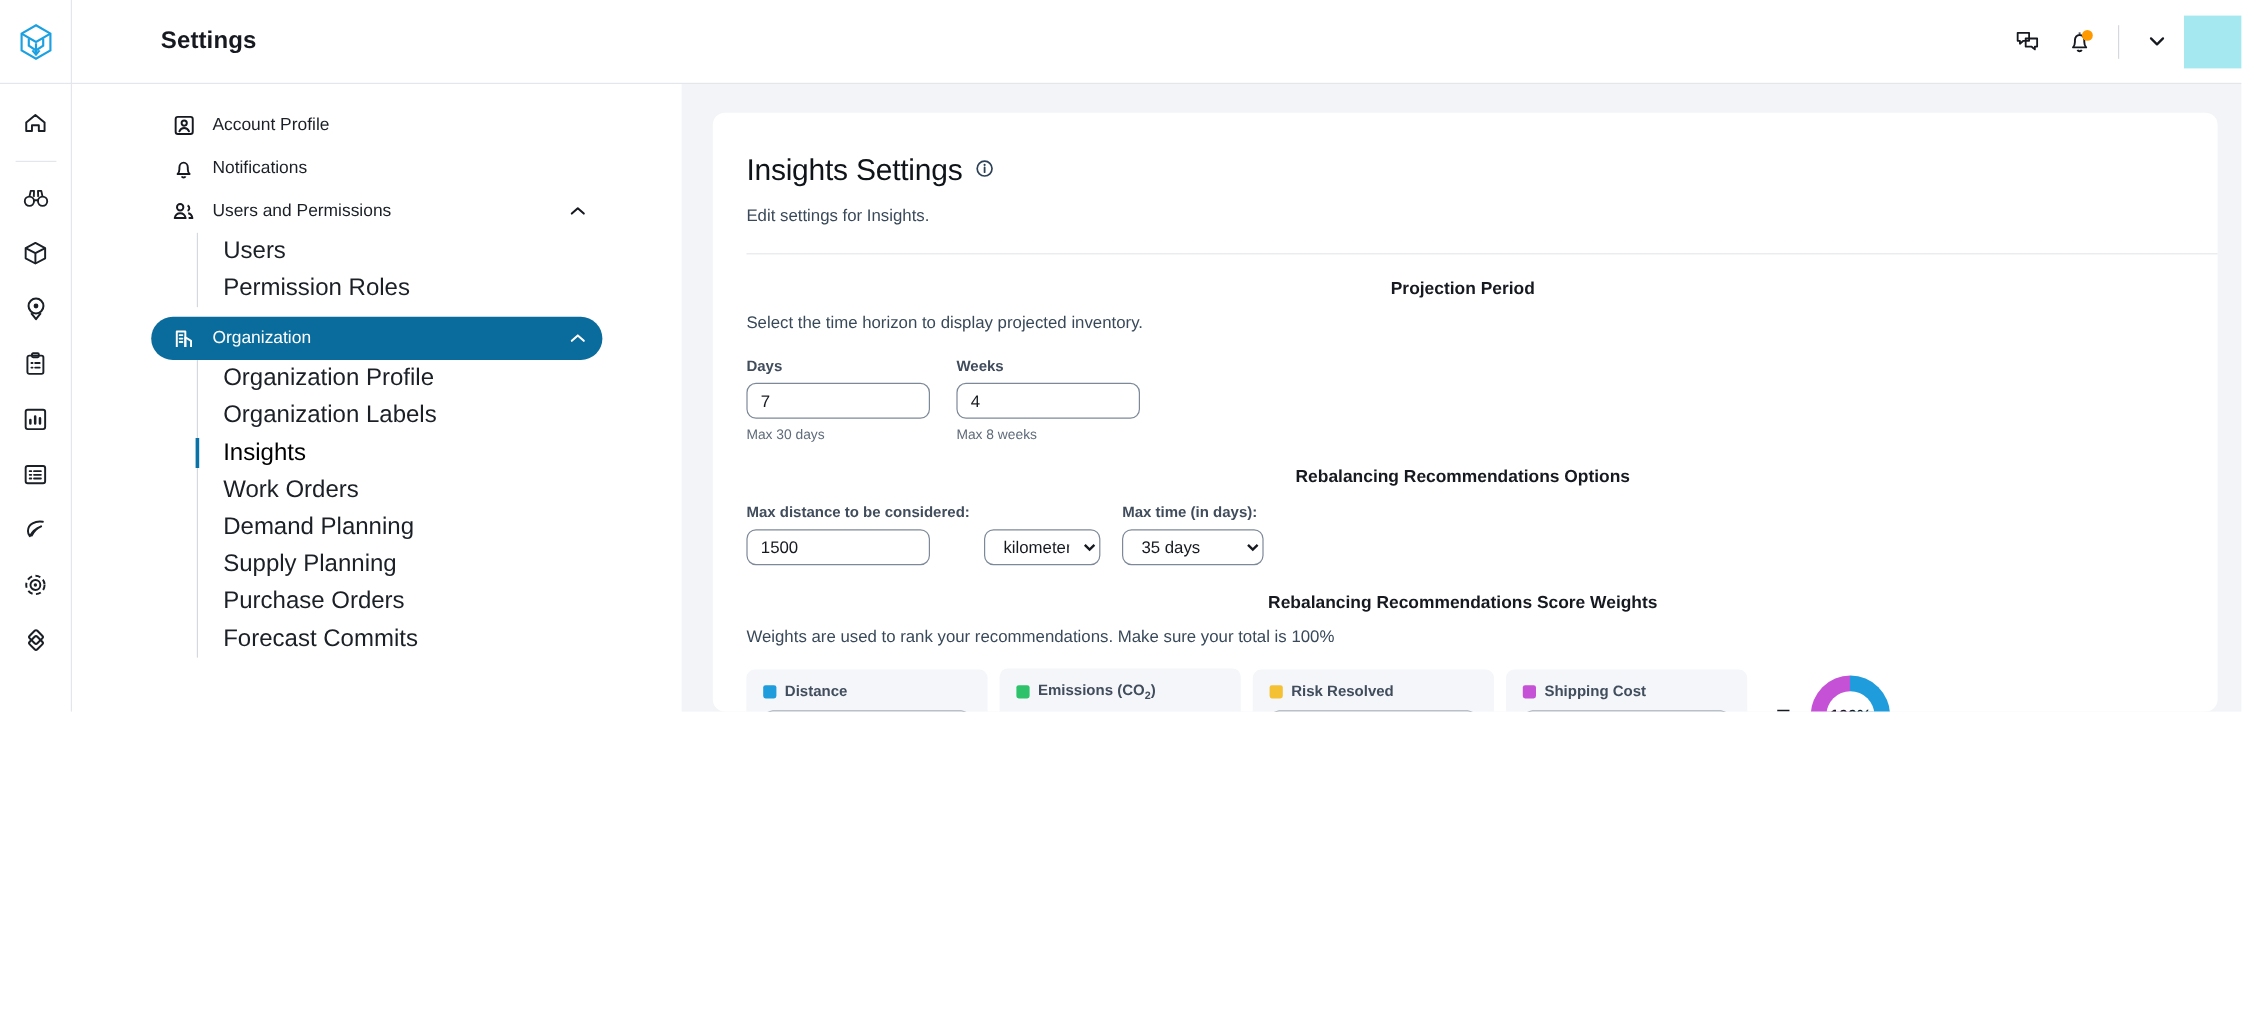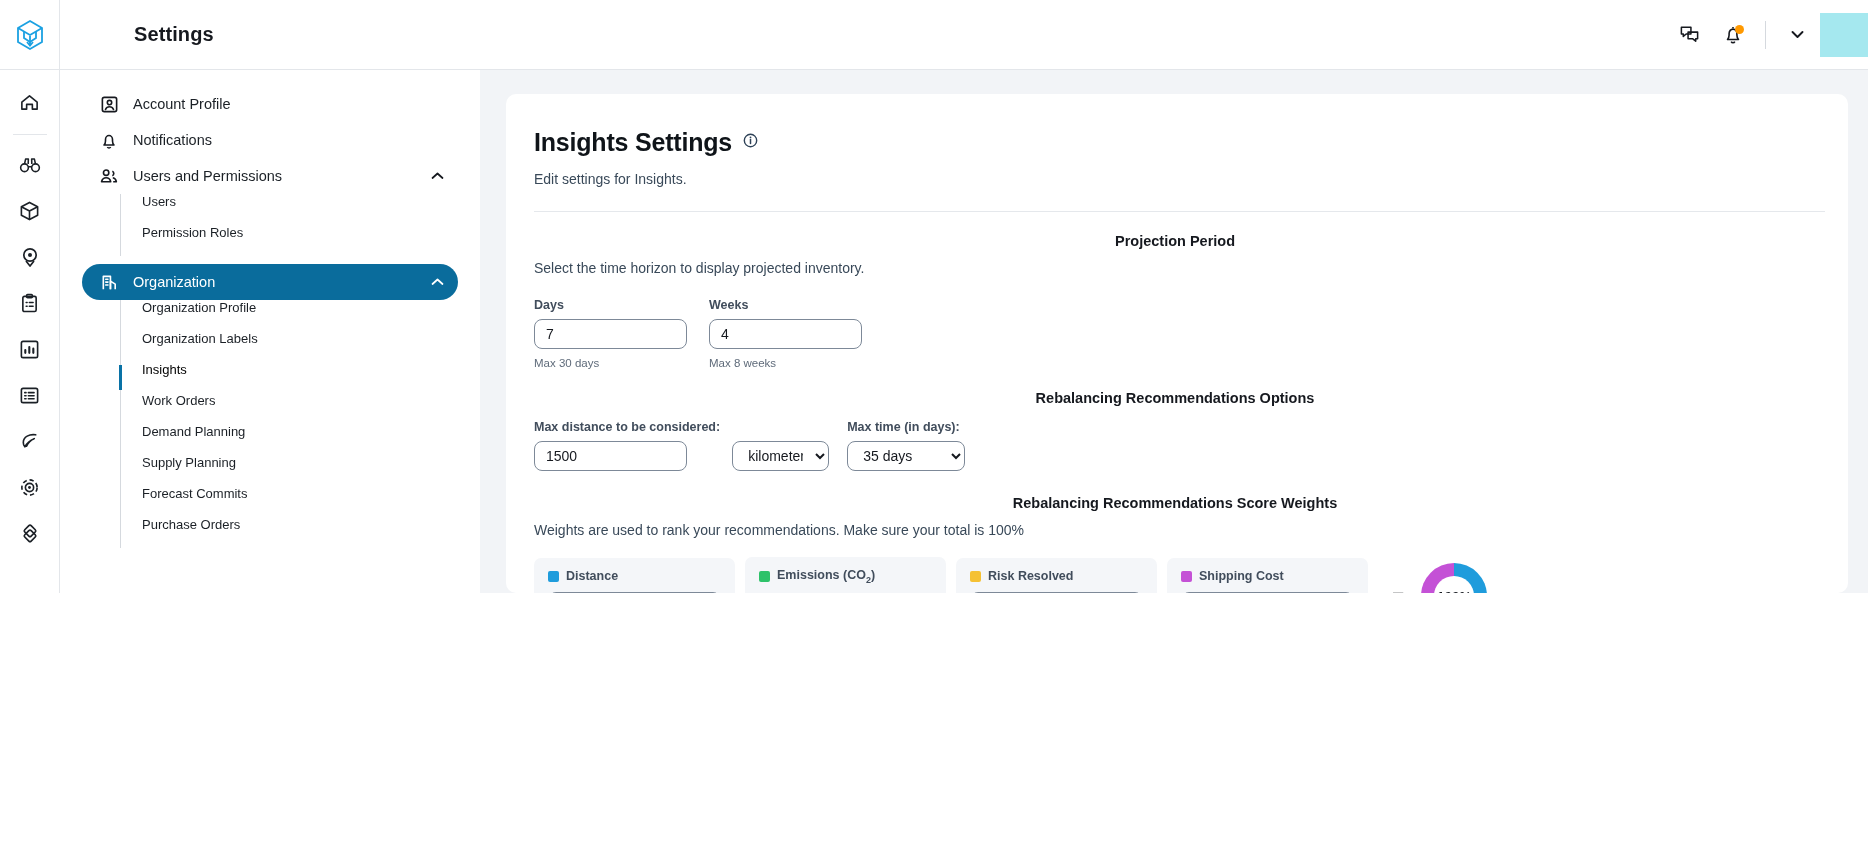--- a/index.html
+++ b/index.html
@@ -32,21 +32,21 @@
     position: absolute; width: 9px; height: 9px; border-radius: 50%;
     background: #ff9900; top: 12px; right: 11px;
   }
   .hdivider { width: 1px; height: 28px; background: #d5d9de; margin: 0 14px 0 10px; }
   .caret-btn { width: 34px; height: 40px; display: flex; align-items: center; justify-content: center; cursor: pointer; }
   .avatar {
     width: 48px; height: 44px; background: #a5e8ef; margin-left: 6px; margin-right: 0px; cursor: pointer;
   }
 
   
-  .body-row { display: flex; flex: 1; min-height: 0; }
+  .body-row { display: flex; flex: 1; min-height: 0; gap: 44px; }
 
   .rail {
     width: 60px; min-width: 60px; background: #ffffff;
     border-right: 1px solid #e3e6ea; padding-top: 12px;
     display: flex; flex-direction: column; align-items: center;
   }
   .rail-item { width: 40px; height: 40px; display: flex; align-items: center; justify-content: center; margin-bottom: 6px; cursor: pointer; }
   .rail-sep { width: 34px; height: 1px; background: #e3e6ea; margin: 6px 0 10px 0; }
 
   .sidebar {
@@ -58,36 +58,36 @@
   }
   .nav-item .ni-icon { width: 22px; min-width: 22px; display: flex; align-items: center; justify-content: center; margin-right: 13px; }
   .nav-item .ni-label { font-size: 14.5px; color: #1b2026; white-space: nowrap; }
   .nav-item .ni-chev { margin-left: auto; display: flex; align-items: center; }
   .nav-item.selected { background: #0a6c9c; align-items: center; }
   .nav-item.selected .ni-label { color: #ffffff; }
   .nav-gap { height: 8px; }
 
   .subnav { margin-left: 60px; border-left: 1px solid #d5d9de; padding-left: 0; }
   .subnav-item {
-    display: flex; height: 31px; padding-left: 21px;
-    font-size: 13px; color: #1b2026; cursor: pointer; position: relative;
+    display: flex; align-items: center; height: 31px; padding-left: 21px;
+    font-size: 20px; color: #1b2026; cursor: pointer; position: relative;
   }
   .subnav-item.active { color: #000000; font-weight: normal; }
   .subnav-item.active::before {
     content: ""; position: absolute; left: -2px; top: 3px; bottom: 3px; width: 3px; background: #0972a6;
   }
 
   
   .main { flex: 1; background: #f2f4f7; padding: 24px 20px 0 26px; min-width: 0; }
   .card {
     background: #ffffff; border-radius: 10px; height: 100%;
     padding: 26px 32px 0 28px; overflow: hidden;
   }
   .page-title-row { display: flex; align-items: center; gap: 11px; margin-top: 8px; }
-  .page-title { font-size: 25px; font-weight: bold; color: #0f1419; letter-spacing: -.2px; }
+  .page-title { font-size: 25px; font-weight: normal; color: #0f1419; letter-spacing: -.2px; }
   .page-sub { font-size: 14px; color: #394959; margin-top: 14px; }
   .hr { height: 1px; background: #e5e8ec; margin: 24px 0 0 0; width: 1291px; }
 
   .sec-title { font-size: 14.5px; font-weight: bold; color: #16191f; margin-top: 21px; text-align: center; }
   .sec-desc { font-size: 14px; color: #394959; margin-top: 11px; }
 
   .fields-row { display: flex; margin-top: 22px; }
   .field { margin-right: 22px; }
   .field-label { font-size: 12.5px; font-weight: bold; color: #414d5c; margin-bottom: 7px; }
   .txt-input {
@@ -323,24 +323,24 @@
         <div class="subnav-item">
           <span>Work Orders</span>
         </div>
         <div class="subnav-item">
           <span>Demand Planning</span>
         </div>
         <div class="subnav-item">
           <span>Supply Planning</span>
         </div>
         <div class="subnav-item">
+          <span>Purchase Orders</span>
+        </div>
+        <div class="subnav-item">
           <span>Forecast Commits</span>
-        </div>
-        <div class="subnav-item">
-          <span>Purchase Orders</span>
         </div>
       </div>
     </div>
 
     <div class="main">
       <div class="card">
 
         <div class="page-title-row">
           <div class="page-title">Insights Settings</div>
           <span>

